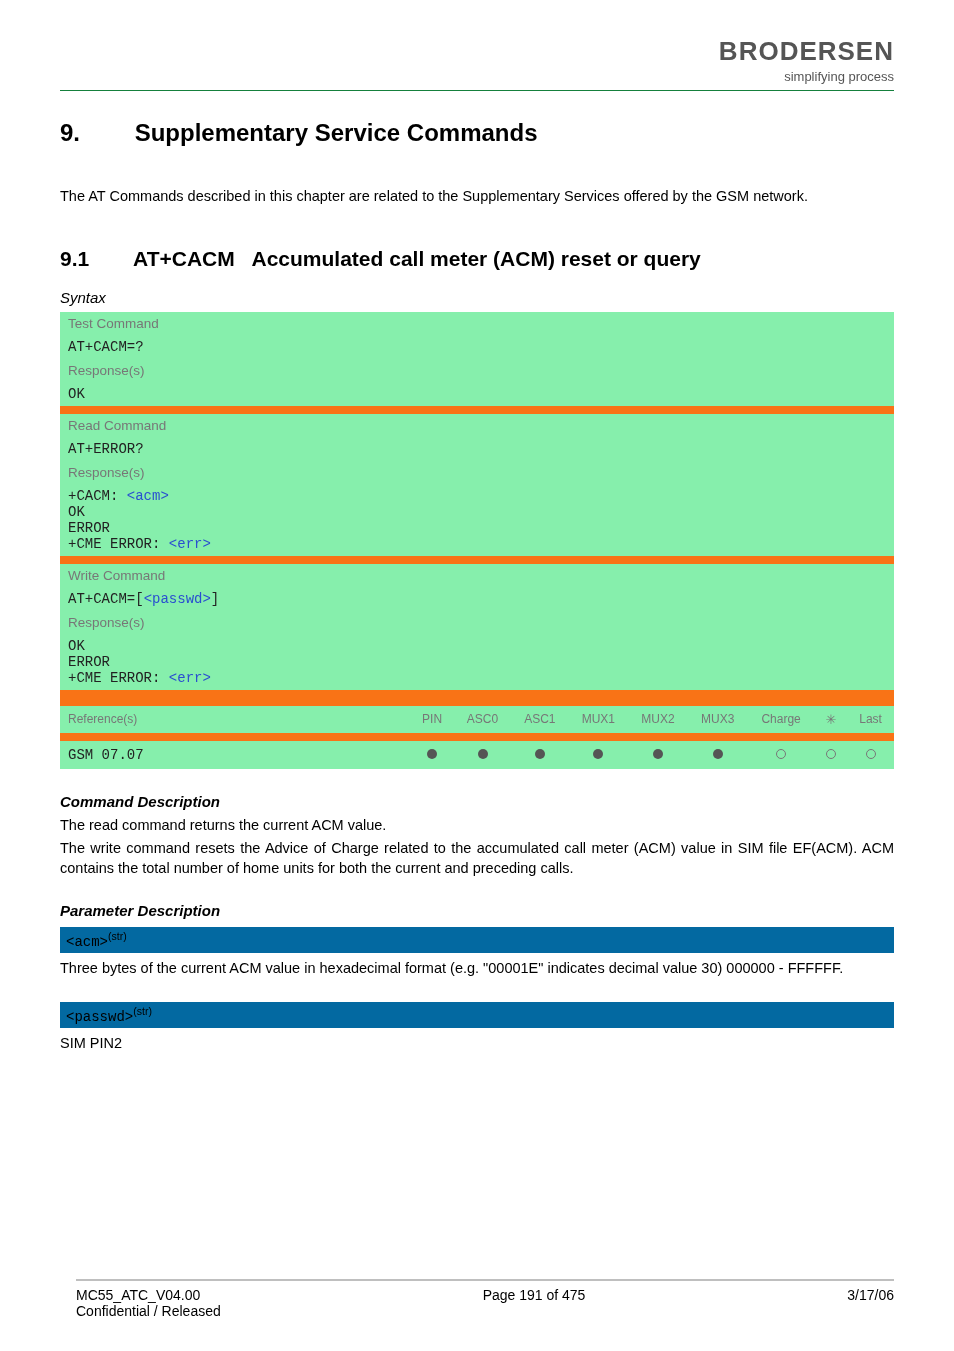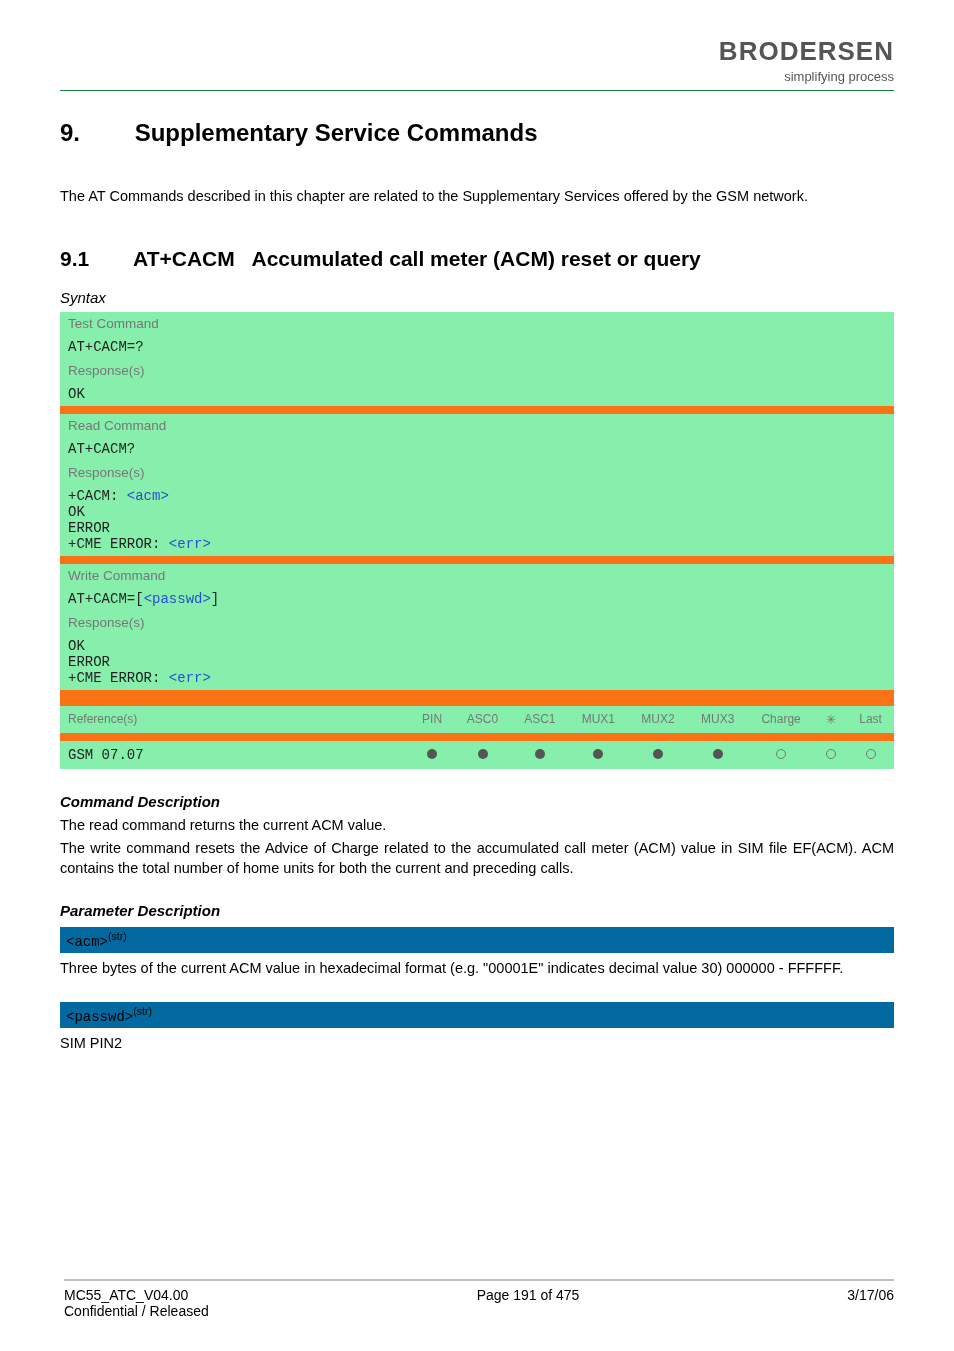--- a/index.html
+++ b/index.html
@@ -74,21 +74,21 @@
     padding: 3px 6px;
     font-family: "Courier New", monospace;
     font-size: 14px;
     margin-top: 8px;
     margin-bottom: 6px;
   }
   .param-box .sup { font-family: Arial; font-size: 10.5px; vertical-align: super; }
   .footer {
     position: absolute;
     bottom: 32px;
-    left: 64px;
+    left: 76px;
     right: 60px;
     border-top: 2px solid #bfbfbf;
     padding-top: 6px;
     font-size: 14px;
     display: flex;
     justify-content: space-between;
   }
   .icon-bell { font-size: 13px; color:#777; }
 </style>
 </head>
@@ -129,21 +129,21 @@
           <td class="lbl">Response(s)</td>
         </tr>
     <tr>
           <td class="mono">OK</td>
         </tr>
 
     <tr class="sep">
           <td class="lbl">Read Command</td>
         </tr>
     <tr>
-          <td class="mono">AT+CACM?</td>
+          <td class="mono">AT+ERROR?</td>
         </tr>
     <tr>
           <td class="lbl">Response(s)</td>
         </tr>
     <tr>
           <td class="mono">
       <span>+CACM: </span><span class="param">&lt;acm&gt;</span><br>
       <span>OK</span><br>
       <span>ERROR</span><br>
       <span>+CME ERROR: </span><span class="param">&lt;err&gt;</span>

